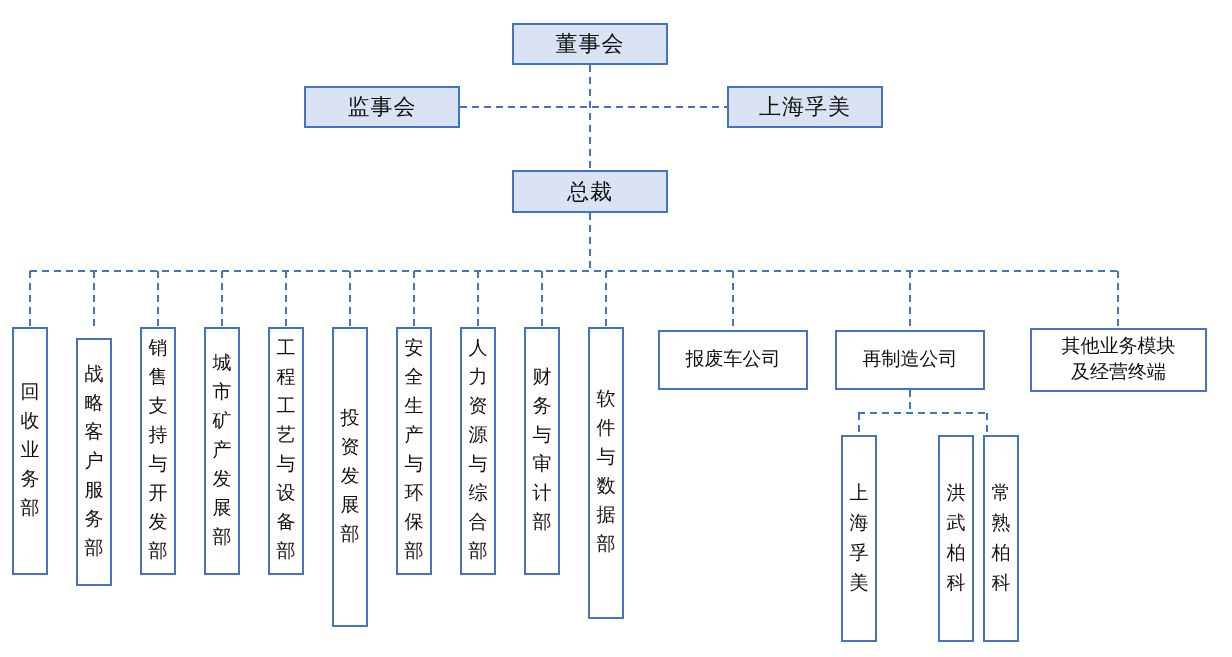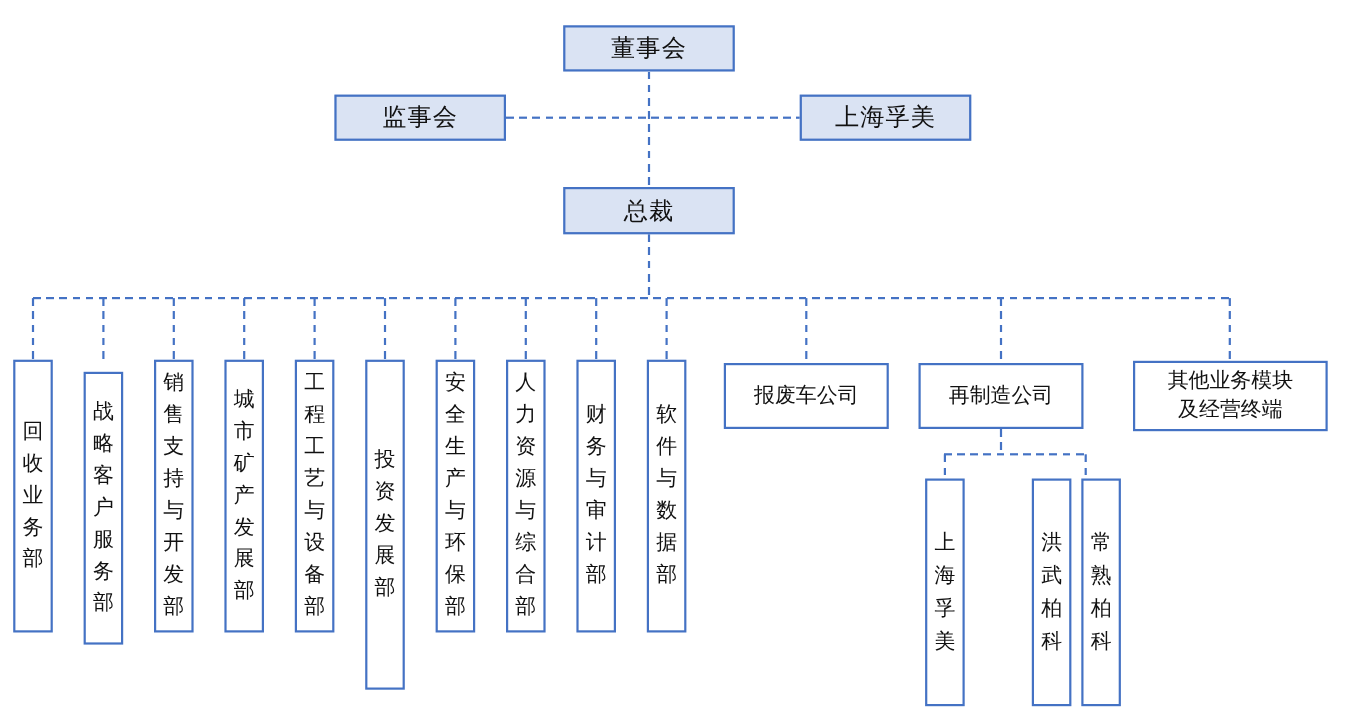--- a/index.html
+++ b/index.html
@@ -84,21 +84,21 @@
     </div>
   <div class="node vbox" style="left:396px;top:327px;height:248px;">
       <span>安全生产与环保部</span>
     </div>
   <div class="node vbox" style="left:460px;top:327px;height:248px;">
       <span>人力资源与综合部</span>
     </div>
   <div class="node vbox" style="left:524px;top:327px;height:248px;">
       <span>财务与审计部</span>
     </div>
-  <div class="node vbox" style="left:588px;top:327px;height:248px;">
+  <div class="node vbox" style="left:588px;top:327px;height:292px;">
       <span>软件与数据部</span>
     </div>
 
   <div class="node company-node" style="left:658px;top:330px;width:150px;height:60px;">报废车公司</div>
   <div class="node company-node" style="left:835px;top:330px;width:150px;height:60px;">再制造公司</div>
   <div class="node company-node" style="left:1030px;top:328px;width:177px;height:64px;">其他业务模块
 及经营终端</div>
 
   <div class="vline" style="left:909px;top:390px;height:23px;"></div>
   <div class="hline" style="left:858px;top:412px;width:130px;"></div>

